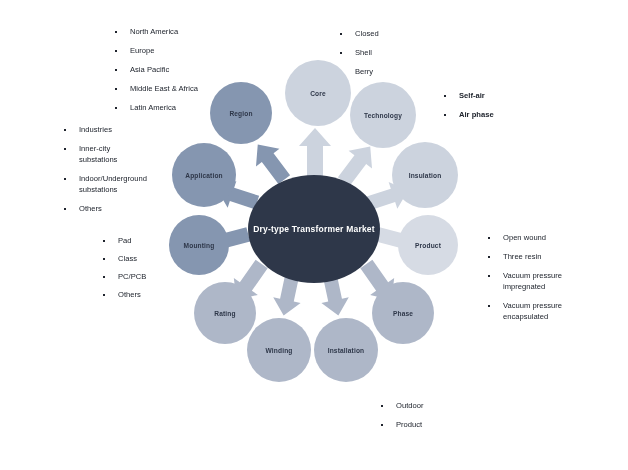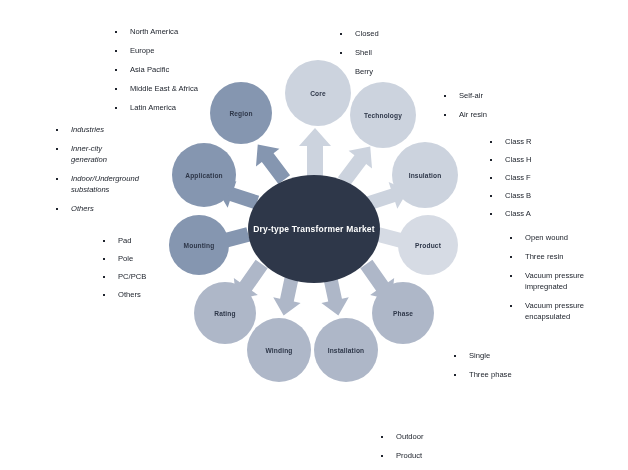--- a/index.html
+++ b/index.html
@@ -187,77 +187,62 @@
   <div class="list" style="left:113px;top:26px;">
     <ul>
       <li>North America</li>
       <li>Europe</li>
       <li>Asia Pacific</li>
       <li>Middle East &amp; Africa</li>
       <li>Latin America</li>
     </ul>
   </div>
 
-  <div class="list" style="left:442px;top:90px;">
+  <div class="list" style="left:442px;top:90px;font-weight:bold;">
     <ul>
       <li>Self-air</li>
-      <li>Air resin</li>
-    </ul>
-  </div>
-
-  <div class="list tight" style="left:488px;top:136px;">
-    <ul>
-      <li>Class R</li>
-      <li>Class H</li>
-      <li>Class F</li>
-      <li>Class B</li>
-      <li>Class A</li>
-    </ul>
-  </div>
-
-  <div class="list" style="left:508px;top:232px;">
+      <li>Air phase</li>
+    </ul>
+  </div>
+
+
+  <div class="list" style="left:486px;top:232px;">
     <ul>
       <li>Open wound</li>
       <li>Three resin</li>
       <li>Vacuum pressure
 impregnated</li>
       <li>Vacuum pressure
 encapsulated</li>
     </ul>
   </div>
 
-  <div class="list" style="left:452px;top:350px;">
-    <ul>
-      <li>Single</li>
-      <li>Three phase</li>
-    </ul>
-  </div>
-
-  <div class="list" style="left:379px;top:400px;margin-top:31px;">
+
+  <div class="list" style="left:379px;top:400px;">
     <ul>
       <li>Outdoor</li>
       <li>Product</li>
     </ul>
   </div>
 
 
 
   <div class="list tight" style="left:101px;top:235px;">
     <ul>
       <li>Pad</li>
-      <li>Pole</li>
+      <li>Class</li>
       <li>PC/PCB</li>
       <li>Others</li>
     </ul>
   </div>
 
-  <div class="list" style="left:54px;top:124px;font-style:italic;">
+  <div class="list" style="left:62px;top:124px;">
     <ul>
       <li>Industries</li>
       <li>Inner-city
-generation</li>
+substations</li>
       <li>Indoor/Underground
 substations</li>
       <li>Others</li>
     </ul>
   </div>
 
 </div>
 
 </body></html>

